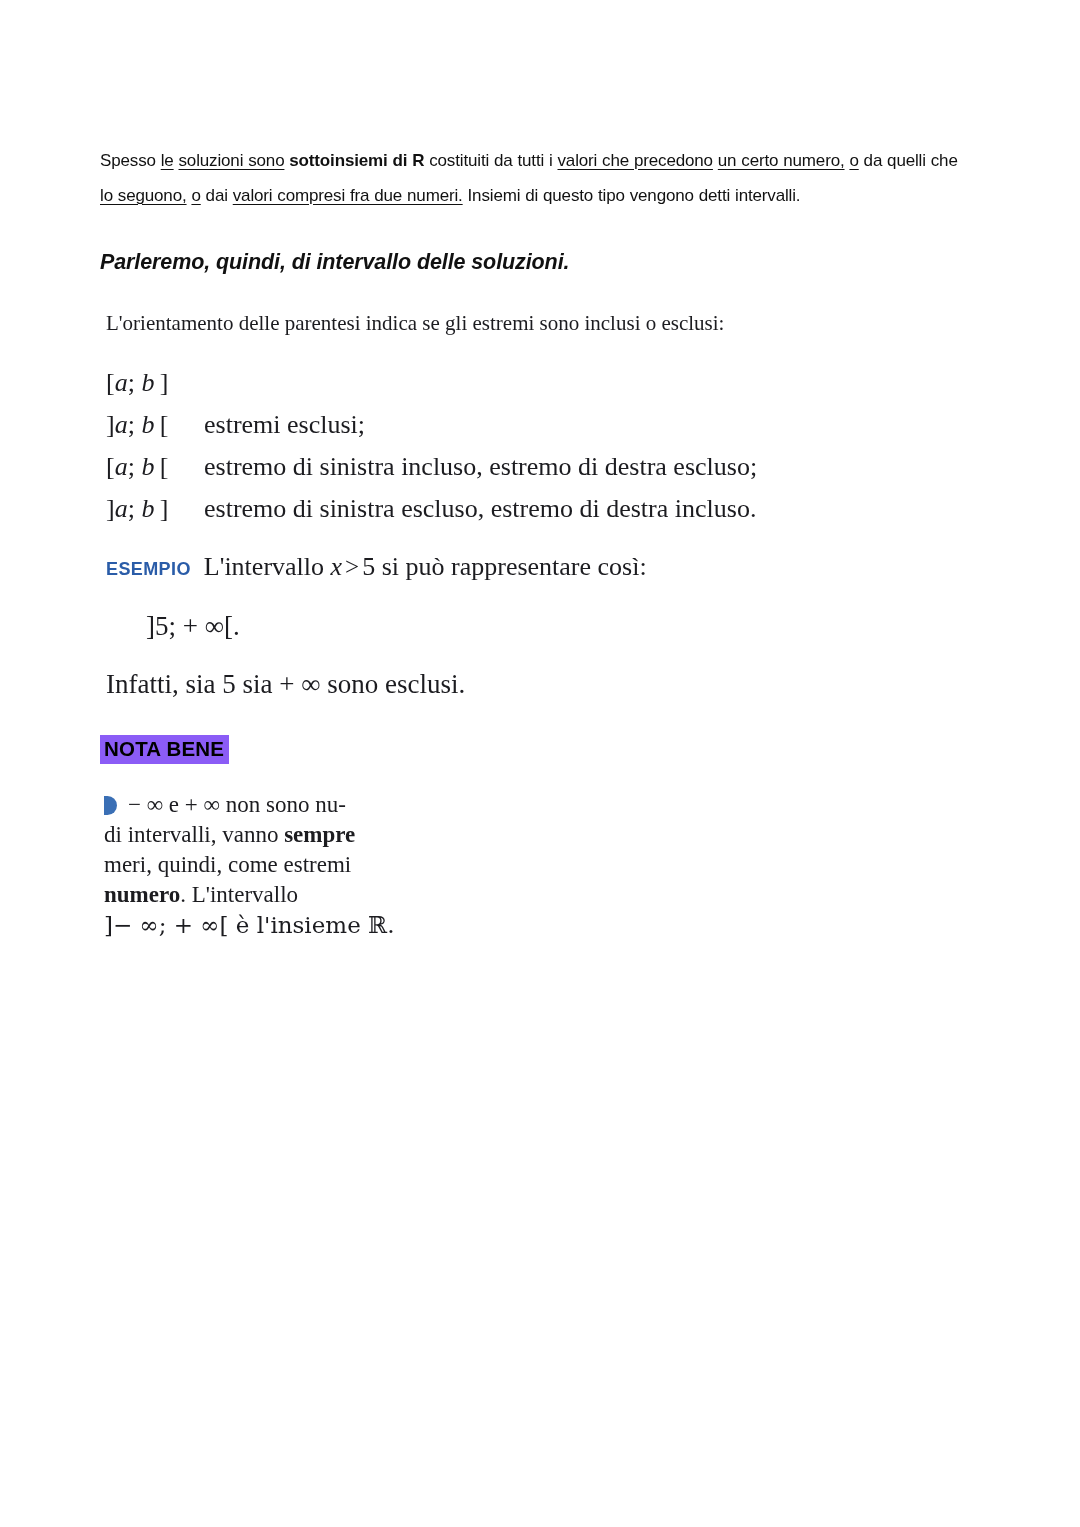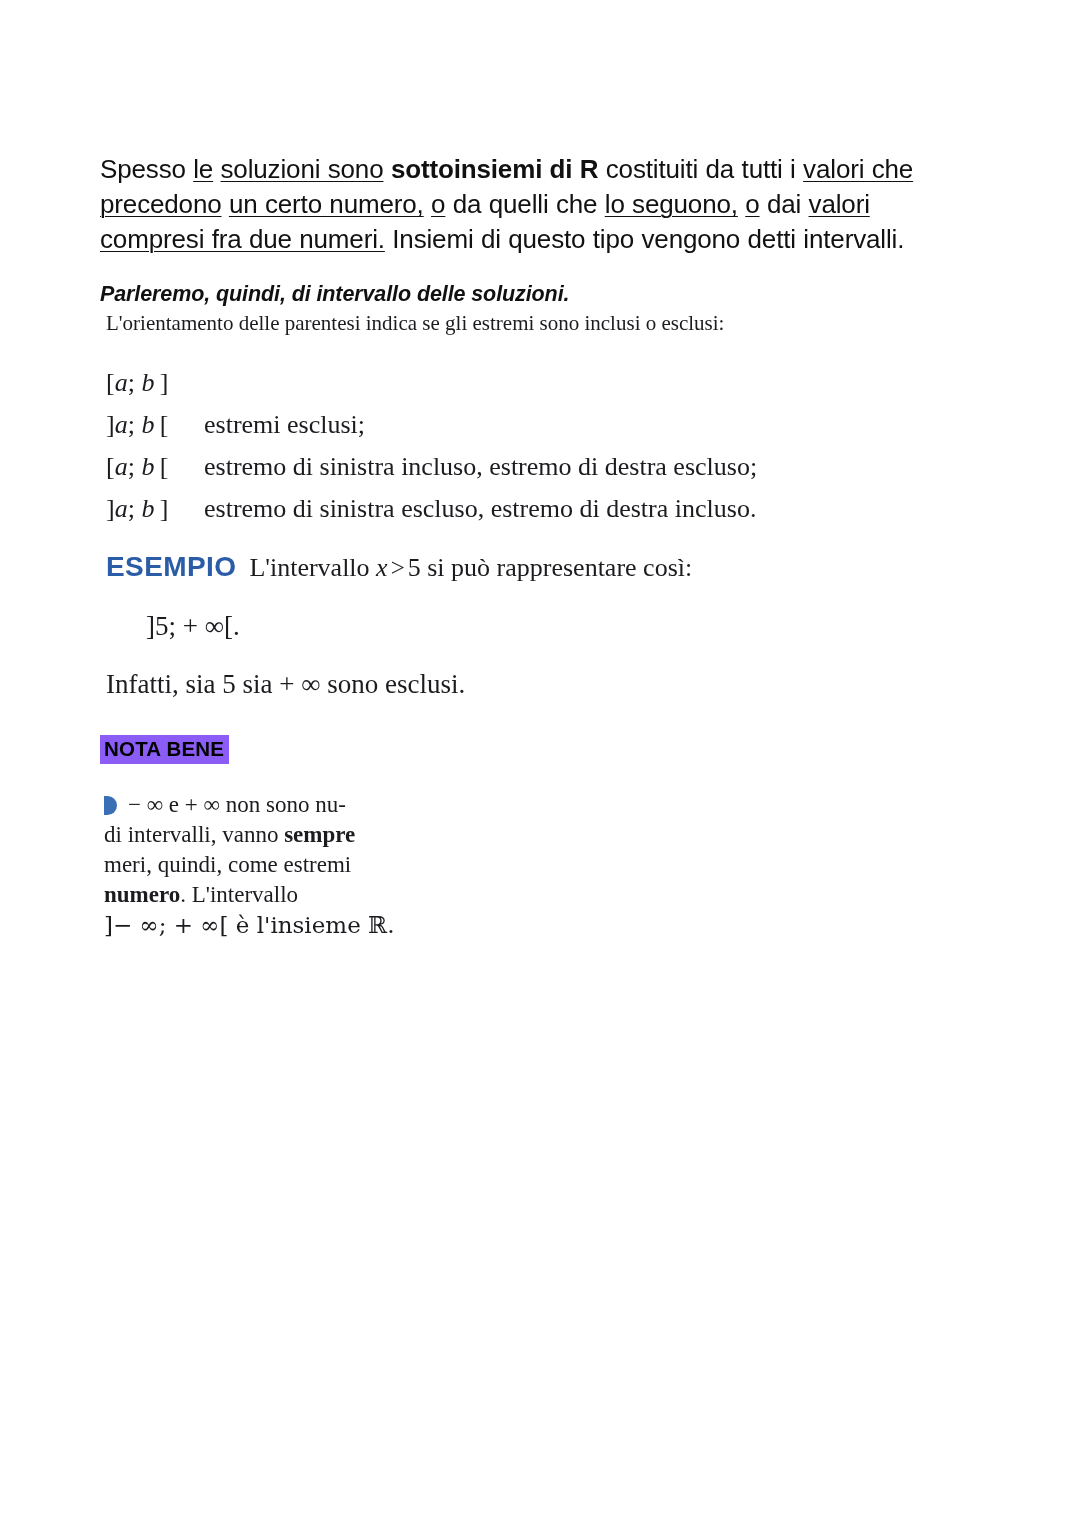--- a/index.html
+++ b/index.html
@@ -25,40 +25,39 @@
 
   
   .sans-block {
     position: absolute;
     left: 100px;
     top: 126px;
     width: 862px;
   }
   .sans-para {
     font-family: "Liberation Sans", sans-serif;
-    font-size: 26px;
+    font-size: 17px;
     line-height: 35px;
     color: #111111;
     letter-spacing: -0.15px;
     word-spacing: 0.3px;
   }
   .u { text-decoration: underline; text-underline-offset: 3px; text-decoration-thickness: 1.4px; }
   .b { font-weight: 700; }
 
   .sans-emph {
     position: absolute;
     left: 100px;
     top: 250px;
     font-family: "Liberation Sans", sans-serif;
     font-size: 21.5px;
     font-weight: 700;
     font-style: italic;
     color: #111111;
     letter-spacing: -0.1px;
-    margin-top: 32px;
   }
 
   
   .serif {
     font-family: "Liberation Serif", "DejaVu Serif", serif;
     color: #1c1c20;
   }
 
   .lead-line {
     position: absolute;
@@ -98,21 +97,21 @@
     top: 550px;
     font-size: 26px;
     line-height: 34px;
     white-space: nowrap;
     display: flex;
     align-items: baseline;
   }
   .esempio-tag {
     font-family: "Liberation Sans", sans-serif;
     font-weight: 700;
-    font-size: 28px;
+    font-size: 18px;
     letter-spacing: 0.4px;
     color: #2a5ca8;
     margin-right: 13px;
   }
   .example-text .var { font-style: italic; }
   .gt { font-size: 25px; padding: 0 3px; }
 
   .example-formula {
     position: absolute;
     left: 146px;

